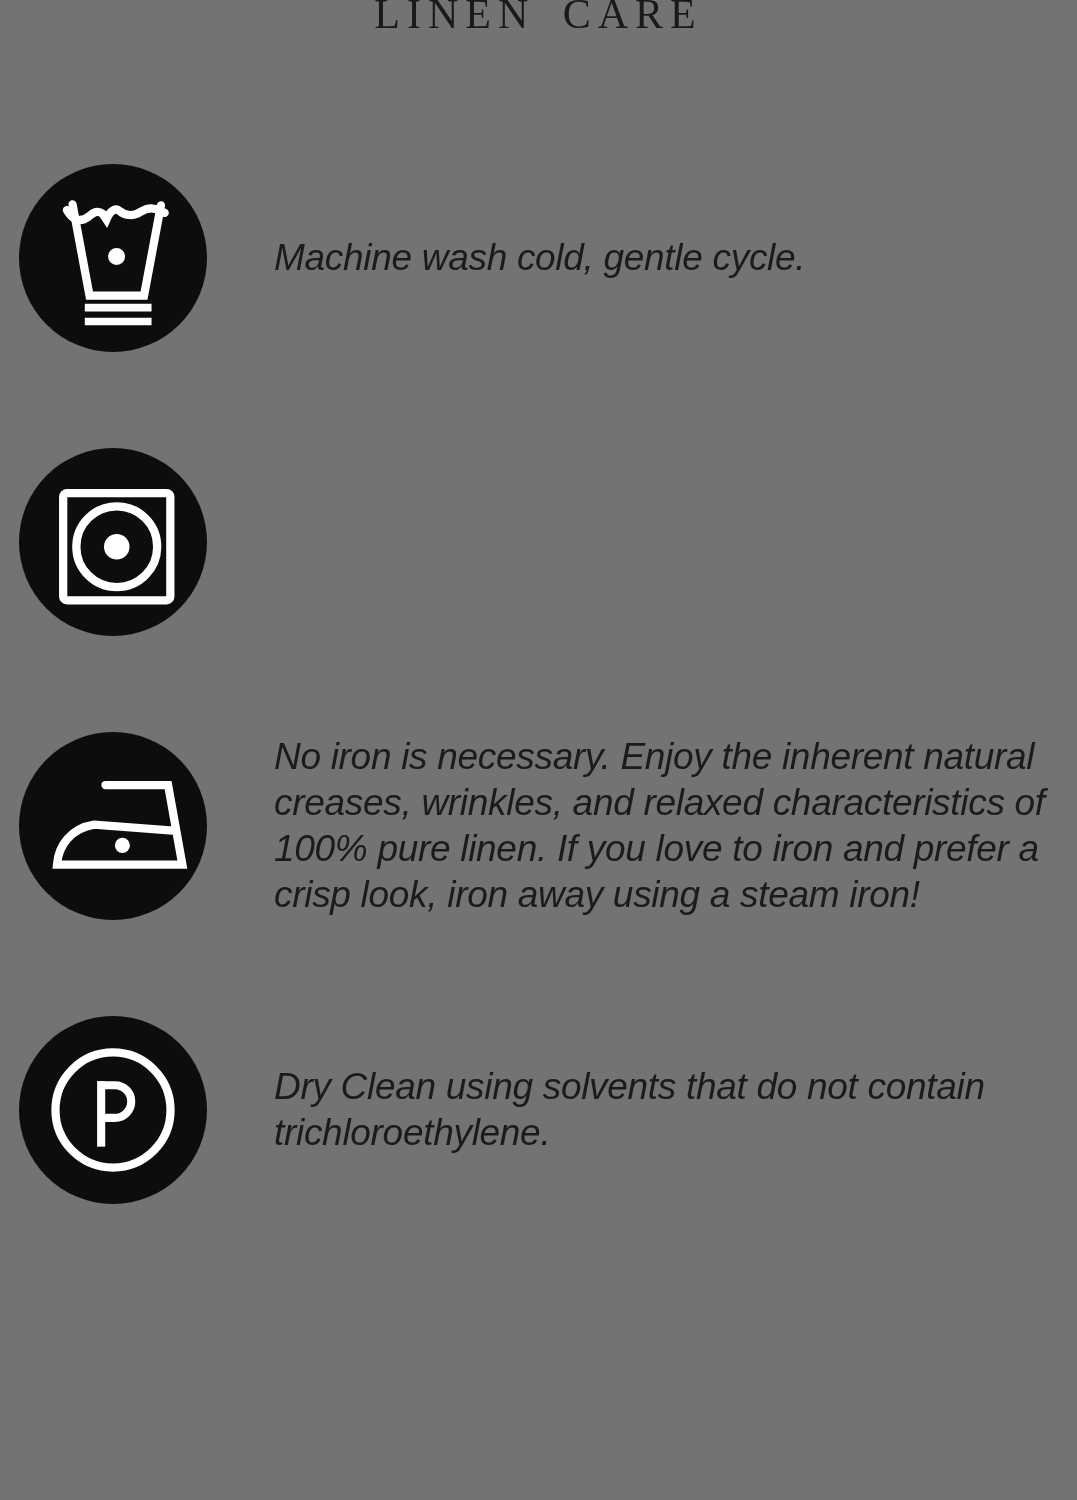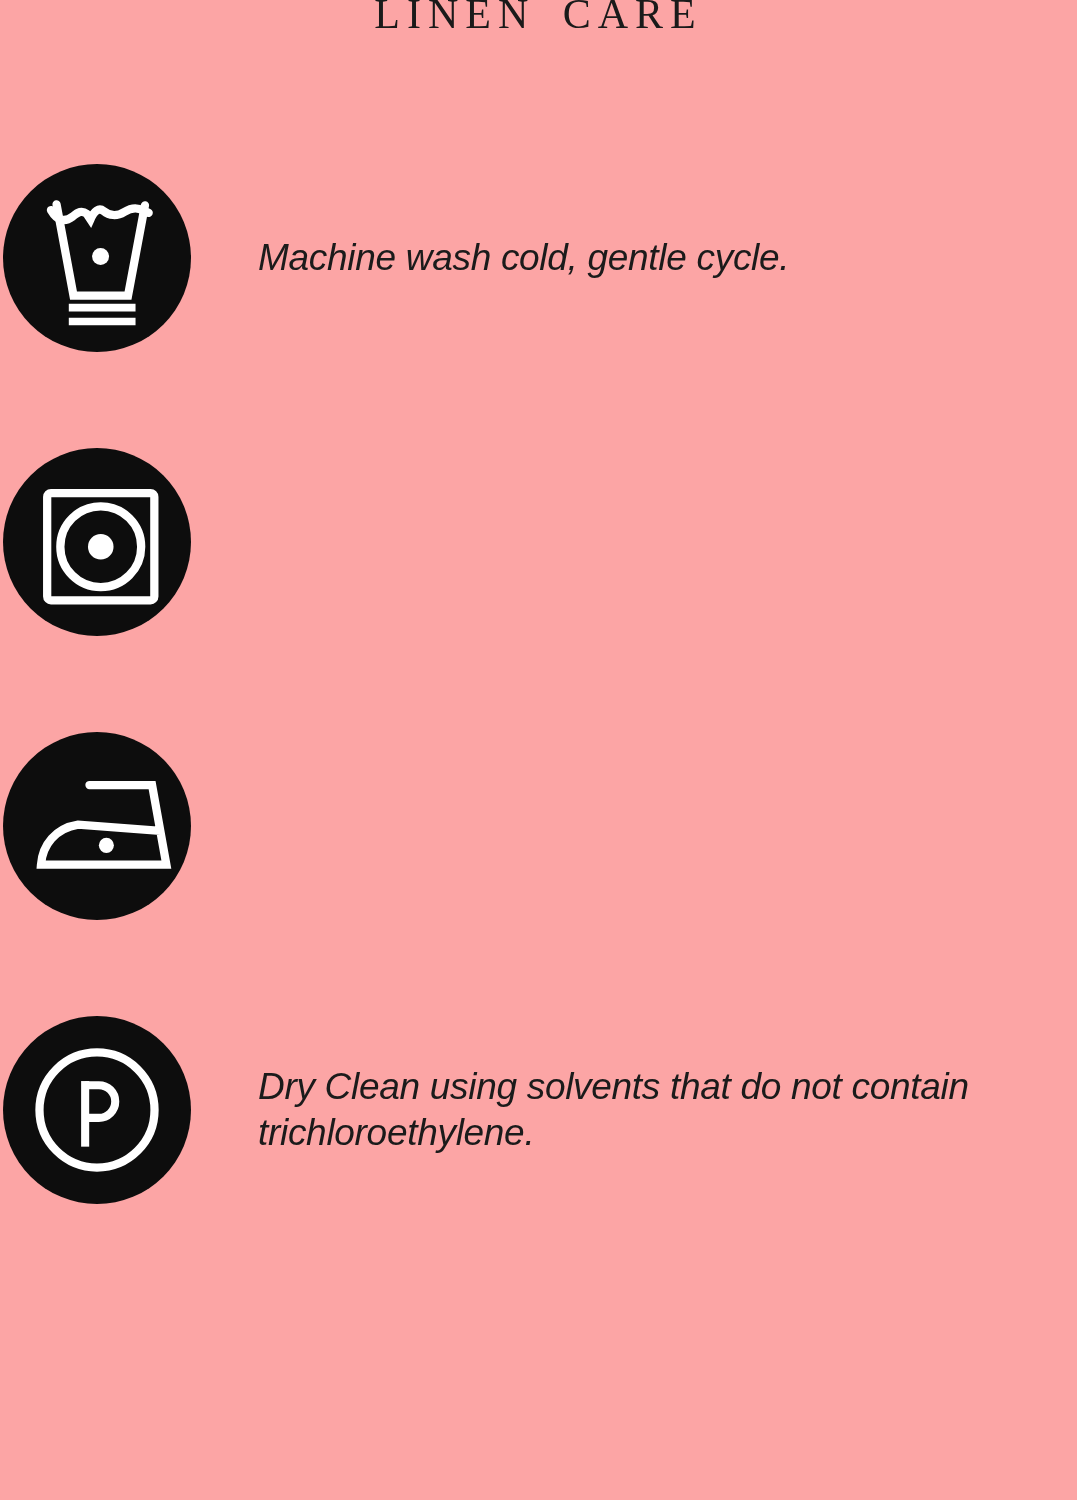--- a/index.html
+++ b/index.html
@@ -1,35 +1,35 @@
 <!DOCTYPE html>
 <html><head>
 <meta charset="utf-8">
 <style>
   html, body { margin: 0; padding: 0; background: #ffffff; }
   .page {
     position: relative;
     width: 1077px;
     height: 1500px;
-    background: #fca5a5;
+    background: #737373;
     overflow: hidden;
     font-family: "Liberation Sans", sans-serif;
   }
   .title {
     margin: -7px 0 0 0;
     text-align: center;
     font-family: "Liberation Serif", serif;
     font-weight: 400;
     font-size: 42px;
     line-height: 1.0;
     letter-spacing: 7px;
     word-spacing: 10px;
     color: #1a1a1a;
   }
-  .rows { margin-top: 129px; padding-left: 3px; }
+  .rows { margin-top: 129px; padding-left: 3px; margin-left: 16px; }
   .care-row {
     display: flex;
     align-items: center;
     margin-bottom: 96px;
   }
   .care-row:last-child { margin-bottom: 0; }
   .icon-wrap {
     flex: 0 0 188px;
     width: 188px;
     height: 188px;
@@ -85,20 +85,21 @@
     </div>
 
     <div class="care-row">
       <span class="icon-wrap">
         <svg viewBox="0 0 100 100" xmlns="http://www.w3.org/2000/svg">
           <circle cx="50" cy="50" r="50" fill="#0d0d0d"></circle>
           <path d="M46,28.2 L79.3,28.2 L86.9,70.6 L20.2,70.6 C21,60 28,51.2 40,49.3 L83.7,52.6" fill="none" stroke="#ffffff" stroke-width="4.4" stroke-linecap="round" stroke-linejoin="miter"></path>
           <circle cx="55" cy="60.3" r="4" fill="#ffffff"></circle>
         </svg>
       </span>
+      <p class="care-text">No iron is necessary. Enjoy the inherent natural creases, wrinkles, and relaxed characteristics of 100% pure linen. If you love to iron and prefer a crisp look, iron away using a steam iron!</p>
     </div>
 
     <div class="care-row">
       <span class="icon-wrap">
         <svg viewBox="0 0 100 100" xmlns="http://www.w3.org/2000/svg">
           <circle cx="50" cy="50" r="50" fill="#0d0d0d"></circle>
           <circle cx="50" cy="50" r="30.6" fill="none" stroke="#ffffff" stroke-width="4.4"></circle>
           <g stroke="#ffffff" fill="none" stroke-width="4.3" stroke-linecap="butt">
             <path d="M43.7,34.6 L43.7,69.5"></path>
             <path d="M43.7,36.8 L51,36.8 A8.7,8.7 0 0 1 51,54.2 L43.7,54.2"></path>

